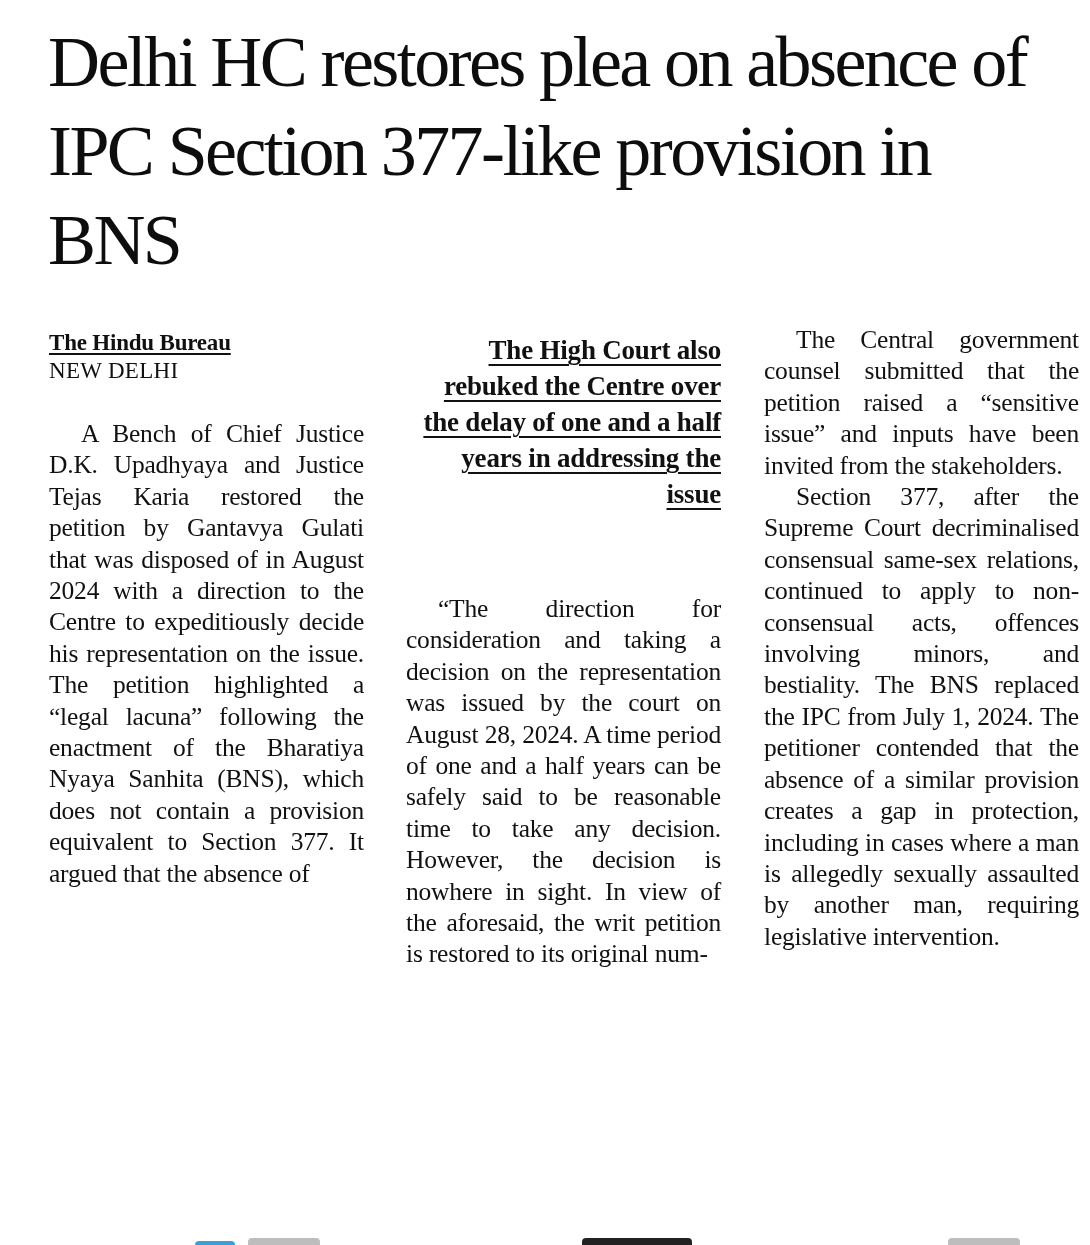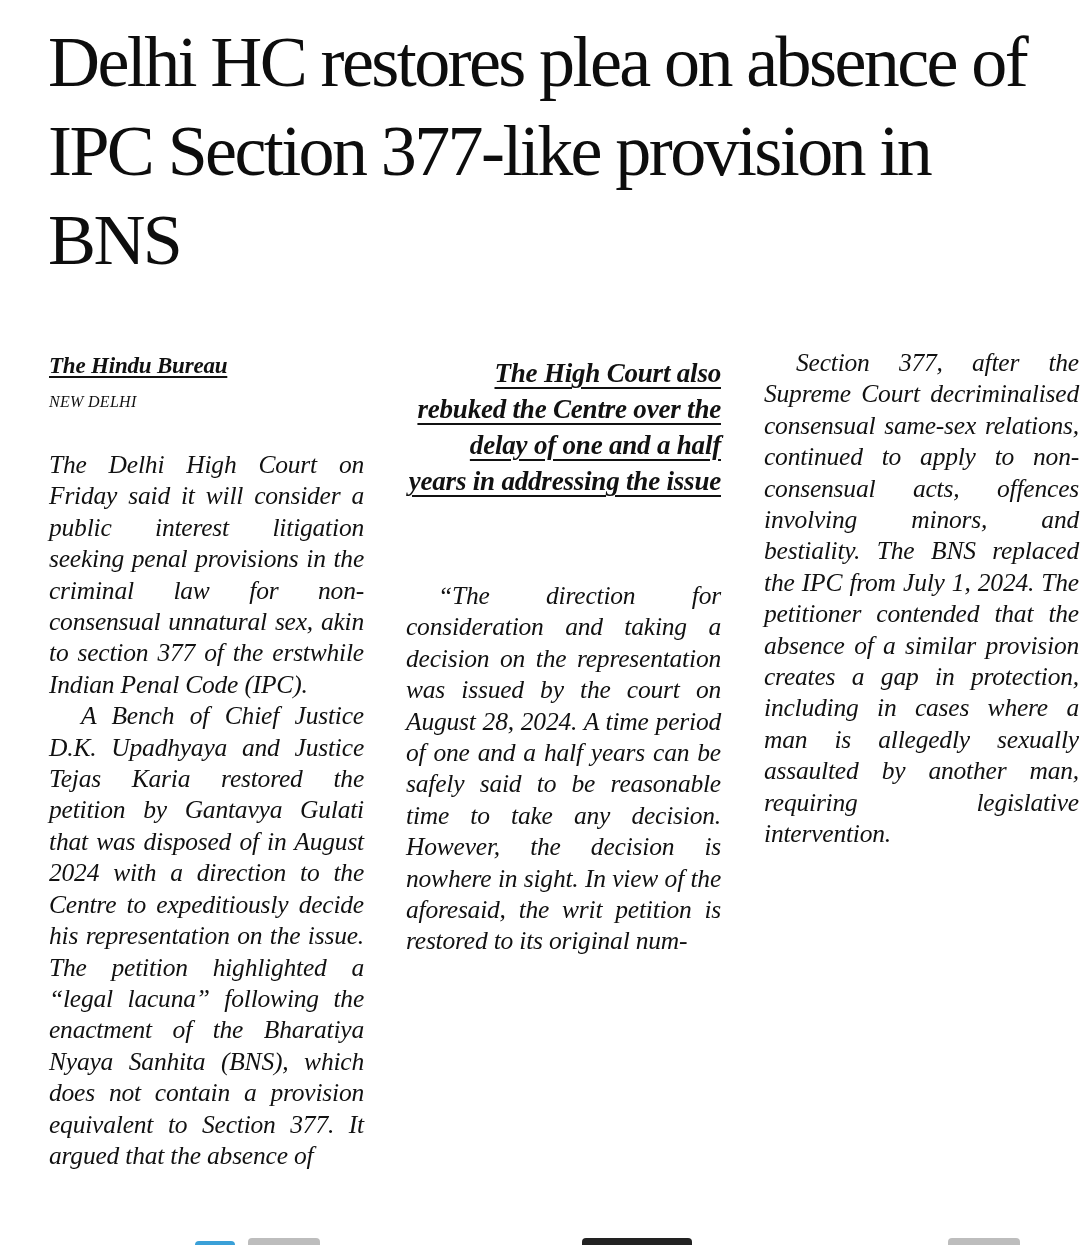--- a/index.html
+++ b/index.html
@@ -9,36 +9,35 @@
     font-family: "Liberation Serif", "DejaVu Serif", serif;
     position: relative;
   }
   .headline {
     position: absolute; left: 48px; top: 18px; width: 1020px;
     font-family: "Liberation Serif", serif;
     font-size: 72px; line-height: 89px; font-weight: normal;
     letter-spacing: -2.6px; color: #0d0d0d; margin: 0;
   }
   .col {
-    position: absolute; top: 347px;
+    position: absolute; top: 324px;
     font-size: 25.5px; line-height: 31.4px;
-    text-align: justify; letter-spacing: -0.2px; font-style: italic;
+    text-align: justify; letter-spacing: -0.2px;
   }
   .col1 { left: 49px; width: 315px; }
   .col2 { left: 406px; width: 315px; }
   .col3 { left: 764px; width: 315px; }
   .byline {
     font-weight: bold; font-size: 23px; line-height: 30px;
     text-decoration: underline; text-underline-offset: 3px;
     margin-top: 4px;
   }
   .dateline {
-    font-size: 16px; line-height: 26px; letter-spacing: 0.3px;
+    font-size: 23px; line-height: 26px; letter-spacing: 0.3px;
     margin-bottom: 34px;
-    margin-top: 8px;
   }
   p { margin: 0; }
   p.indent { text-indent: 32px; }
   .pullquote {
     font-weight: bold; font-size: 27px; line-height: 36px;
     text-align: right; letter-spacing: -0.2px; margin-top: 8px;
   }
   .pullquote span {
     text-decoration: underline; text-decoration-thickness: 1.5px;
     text-underline-offset: 5px;
@@ -49,31 +48,31 @@
   }
 </style>
 </head>
 <body>
 
 <h1 class="headline">Delhi HC restores plea on absence of IPC Section 377-like provision in BNS</h1>
 
 <div class="col col1">
   <div class="byline">The Hindu Bureau</div>
   <div class="dateline">NEW DELHI</div>
-  <p>The Delhi High Court on Friday said it will consider a public interest litigation seeking penal provisions in the criminal law for non-consensual unnatural sex, akin to section 377 of the erstwhile Indian Penal Code (IPC).</p>
   <p class="indent">A Bench of Chief Justice D.K. Upadhyaya and Justice Tejas Karia restored the petition by Gantavya Gulati that was disposed of in August 2024 with a direction to the Centre to expeditiously decide his representation on the issue. The petition highlighted a “legal lacuna” following the enactment of the Bharatiya Nyaya Sanhita (BNS), which does not contain a provision equivalent to Section 377. It argued that the absence of</p>
 </div>
 
 <div class="col col2">
   <div class="pullquote"><span>The High Court also rebuked the Centre over the delay of one and a half years in addressing the issue</span></div>
   <div class="body">
     <p class="indent">“The direction for consideration and taking a decision on the representation was issued by the court on August 28, 2024. A time period of one and a half years can be safely said to be reasonable time to take any decision. However, the decision is nowhere in sight. In view of the aforesaid, the writ petition is restored to its original num-</p>
   </div>
 </div>
 
 <div class="col col3">
+  <p class="indent">The Central government counsel submitted that the petition raised a “sensitive issue” and inputs have been invited from the stakeholders.</p>
   <p class="indent">Section 377, after the Supreme Court decriminalised consensual same-sex relations, continued to apply to non-consensual acts, offences involving minors, and bestiality. The BNS replaced the IPC from July 1, 2024. The petitioner contended that the absence of a similar provision creates a gap in protection, including in cases where a man is allegedly sexually assaulted by another man, requiring legislative intervention.</p>
 </div>
 
 <div class="bottom-bar" style="left:195px;width:40px;background:#3aa0d8;height:4px;top:1241px;"></div>
 <div class="bottom-bar" style="left:248px;width:72px;background:#bdbdbd;"></div>
 <div class="bottom-bar" style="left:582px;width:110px;background:#222222;"></div>
 <div class="bottom-bar" style="left:948px;width:72px;background:#bdbdbd;"></div>
 
 </body></html>

